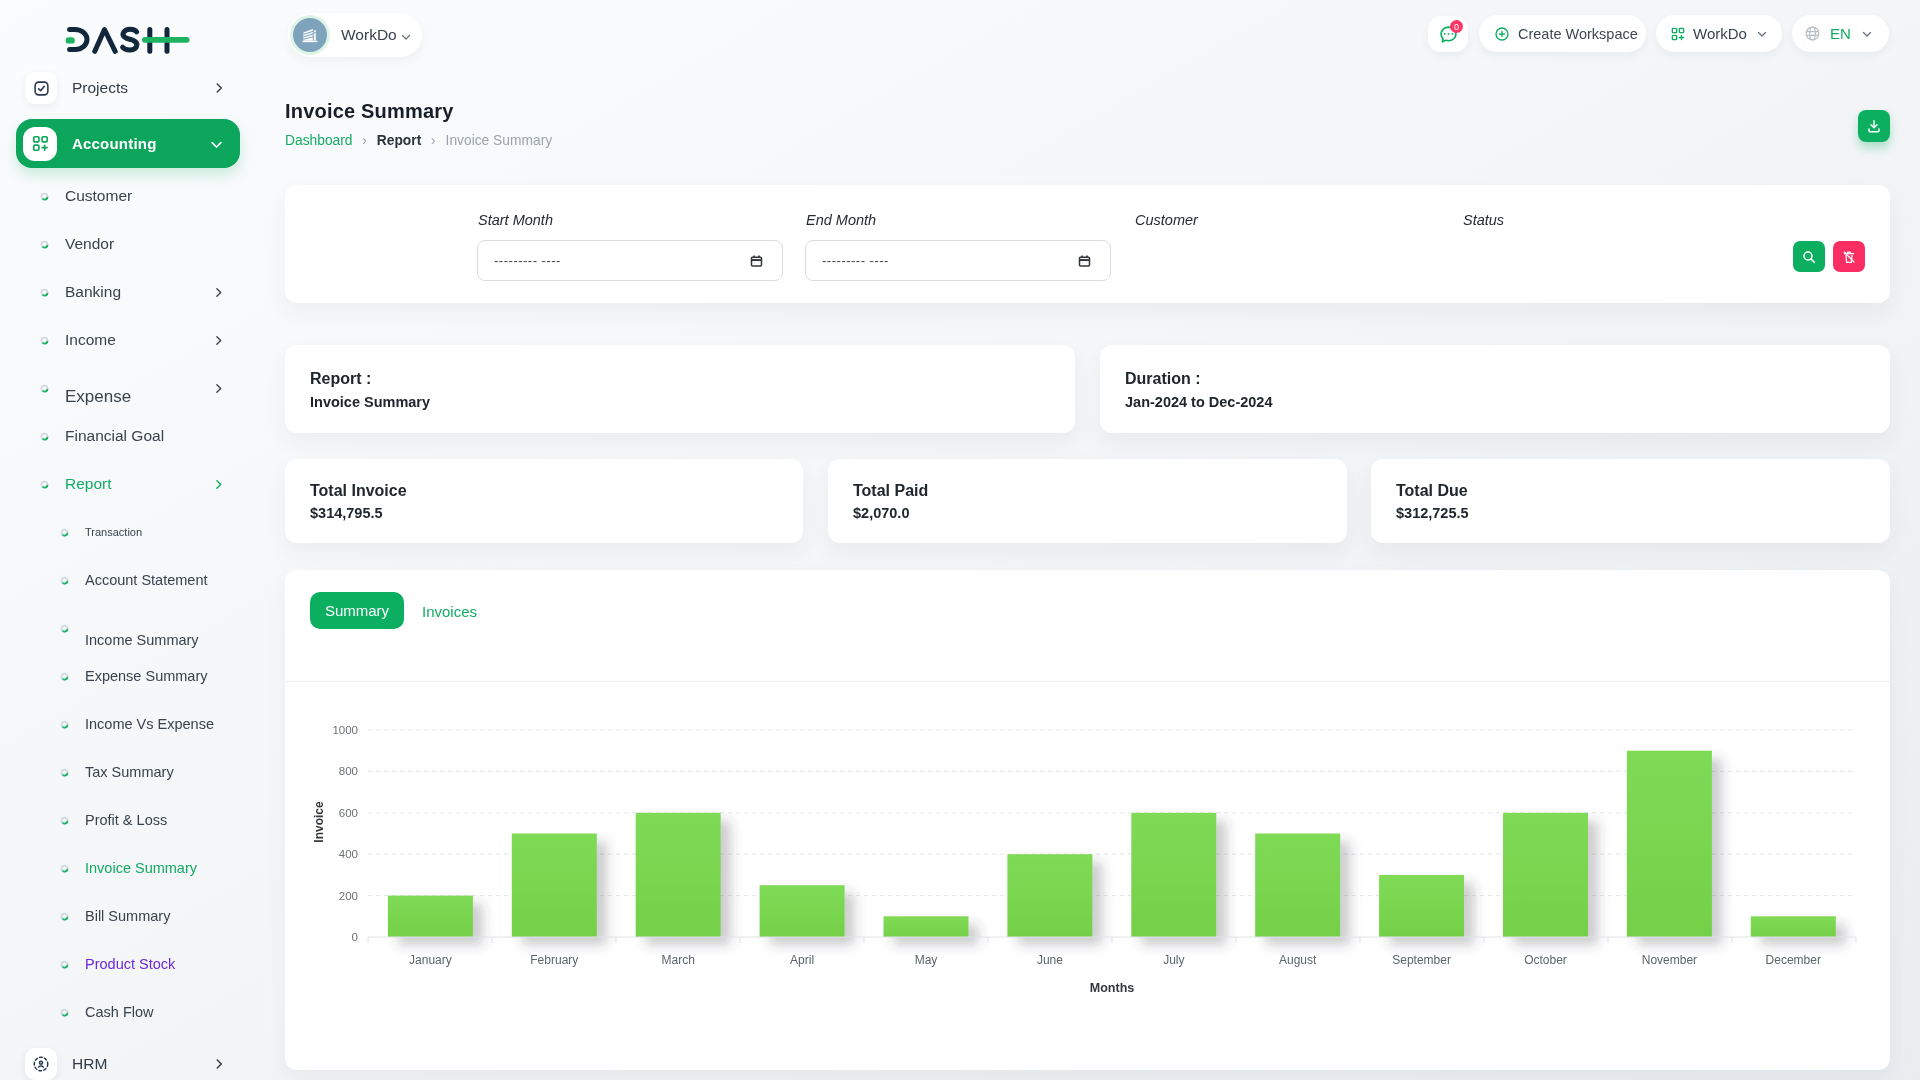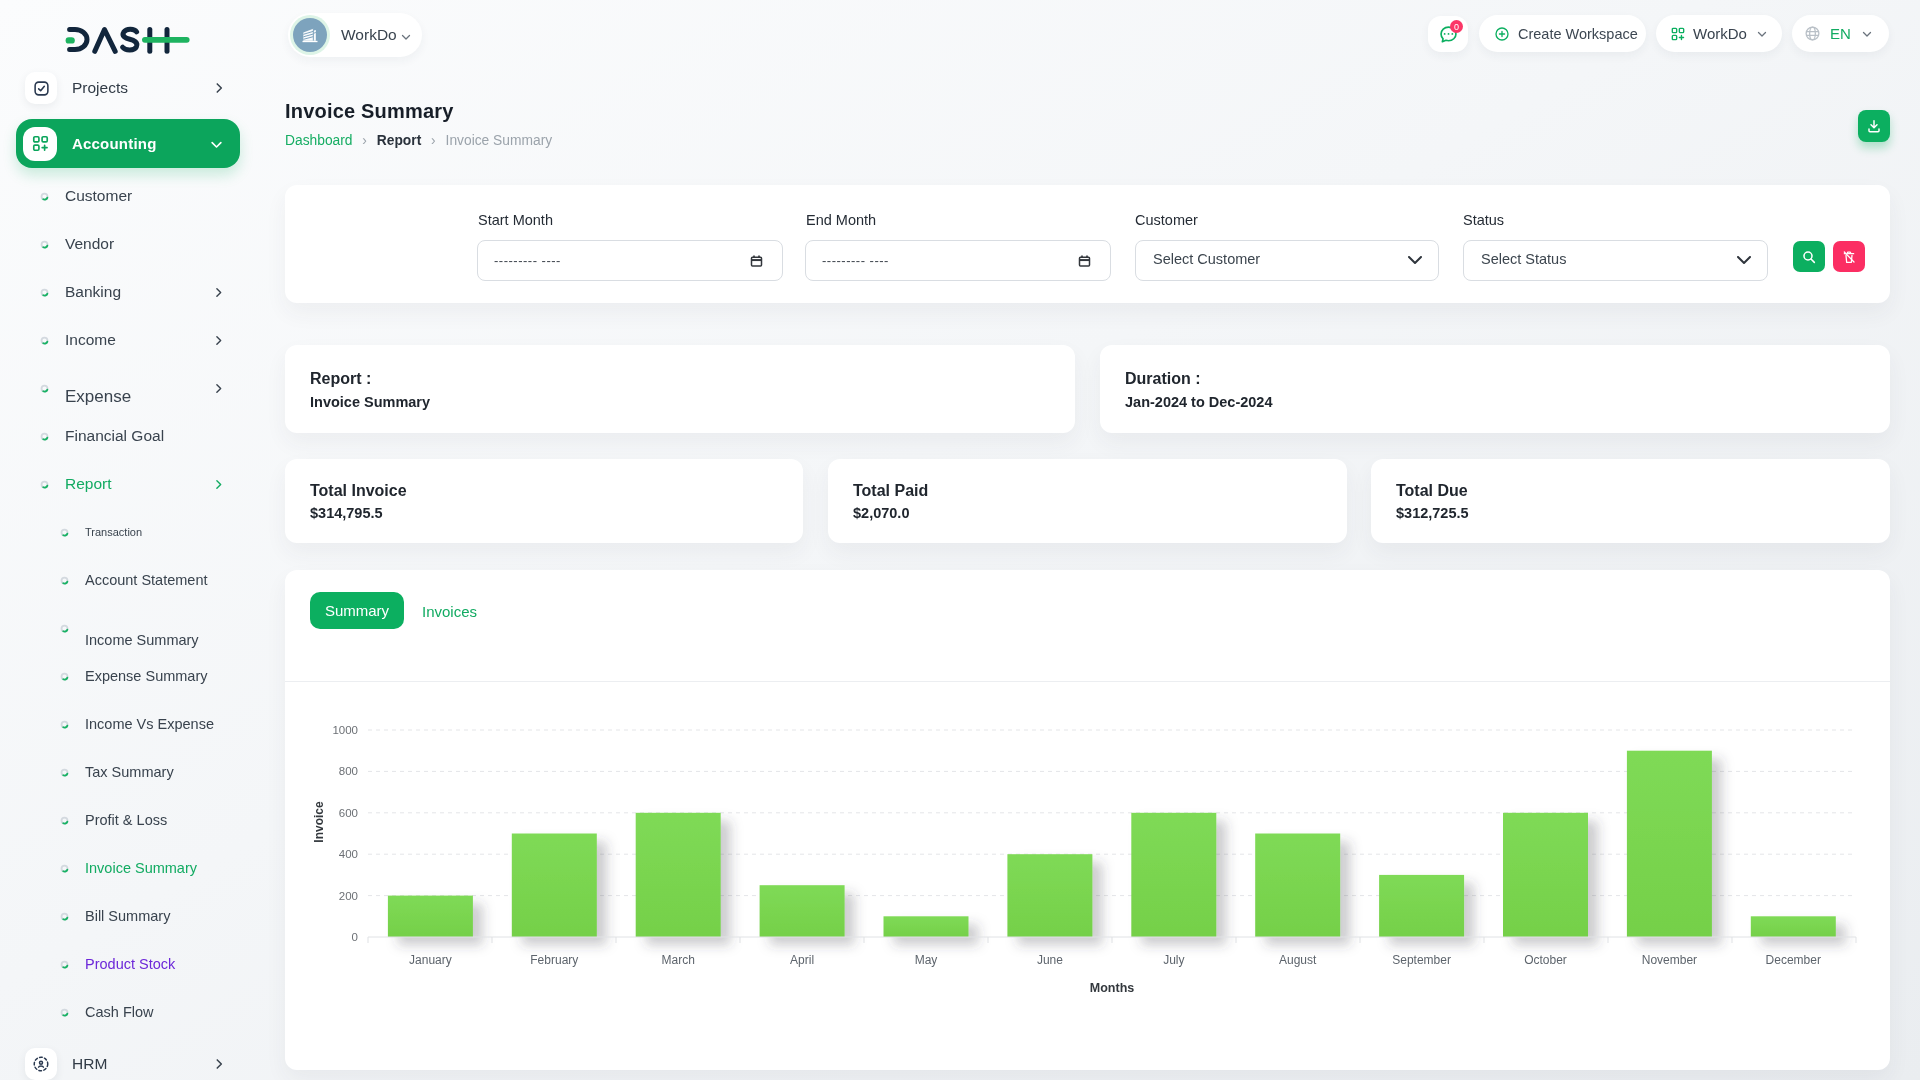--- a/index.html
+++ b/index.html
@@ -23,21 +23,21 @@
   
   .mitem { position:absolute; left:0; width:260px; height:32px; display:flex; align-items:center; }
   .mitem .ring { position:absolute; left:40px; }
   .mitem .txt { position:absolute; left:65px; font-size:15.5px; color:#39434e; }
   .mitem .chev { position:absolute; left:212px; }
   .chip {
     position:absolute; width:32px; height:32px; background:#fff; border-radius:10px;
     box-shadow:0 3px 8px rgba(48,58,80,0.08);
     display:flex; align-items:center; justify-content:center;
   }
-  .flabel { position:absolute; font-size:14.5px; color:#252c35; }
+  .flabel { position:absolute; font-size:14.5px; color:#252c35;font-style:italic; }
   .finput {
     position:absolute; top:55px; height:41px; background:#fff;
     border:1px solid #d9dde2; border-radius:8px;
   }
 </style>
 </head>
 <body>
 
 <svg class="abs" style="left:60px;top:20px" width="140" height="40" viewBox="0 0 140 40">
   <g fill="none" stroke="#12263c" stroke-width="5" stroke-linecap="round" stroke-linejoin="round">
@@ -316,32 +316,20 @@
         <path d="M4 10.5 h16" stroke-width="3.2"></path>
         <path d="M8 3.2 v3 M16 3.2 v3" stroke-width="2.6"></path>
       </svg>
   </div>
   <div class="finput" style="left:520px;width:306px;">
     <div style="position:absolute;left:16px;top:12px;font-size:13px;letter-spacing:0.5px;color:#3e454d;">--------- ----</div>
     <svg style="position:absolute;right:18px;top:12px" width="15" height="16" viewBox="0 0 24 24" fill="none" stroke="#33373c" stroke-width="2.4">
         <rect x="4" y="6" width="16" height="14" rx="1.5"></rect>
         <path d="M4 10.5 h16" stroke-width="3.2"></path>
         <path d="M8 3.2 v3 M16 3.2 v3" stroke-width="2.6"></path>
-      </svg>
-  </div>
-  <div class="finput" style="left:850px;width:304px;">
-    <div style="position:absolute;left:17px;top:10px;font-size:14.5px;color:#3c454e;">Select Customer</div>
-    <svg style="position:absolute;right:16px;top:15px" width="14" height="9" viewBox="0 0 14 9" fill="none" stroke="#2f353c" stroke-width="2" stroke-linecap="round" stroke-linejoin="round">
-        <path d="M1 1 l6 6 6-6"></path>
-      </svg>
-  </div>
-  <div class="finput" style="left:1178px;width:305px;">
-    <div style="position:absolute;left:17px;top:10px;font-size:14.5px;color:#3c454e;">Select Status</div>
-    <svg style="position:absolute;right:16px;top:15px" width="14" height="9" viewBox="0 0 14 9" fill="none" stroke="#2f353c" stroke-width="2" stroke-linecap="round" stroke-linejoin="round">
-        <path d="M1 1 l6 6 6-6"></path>
       </svg>
   </div>
 
   <div class="abs" style="left:1508px;top:56px;width:32px;height:31px;background:#0caf60;border-radius:7px;display:flex;align-items:center;justify-content:center;">
     <svg width="16" height="16" viewBox="0 0 24 24" fill="none" stroke="#ffffff" stroke-width="2.3" stroke-linecap="round">
         <circle cx="10.5" cy="10.5" r="6"></circle>
         <path d="M15 15 l5 5"></path>
       </svg>
   </div>
   <div class="abs" style="left:1548px;top:56px;width:32px;height:31px;background:#fb2e63;border-radius:7px;display:flex;align-items:center;justify-content:center;">

